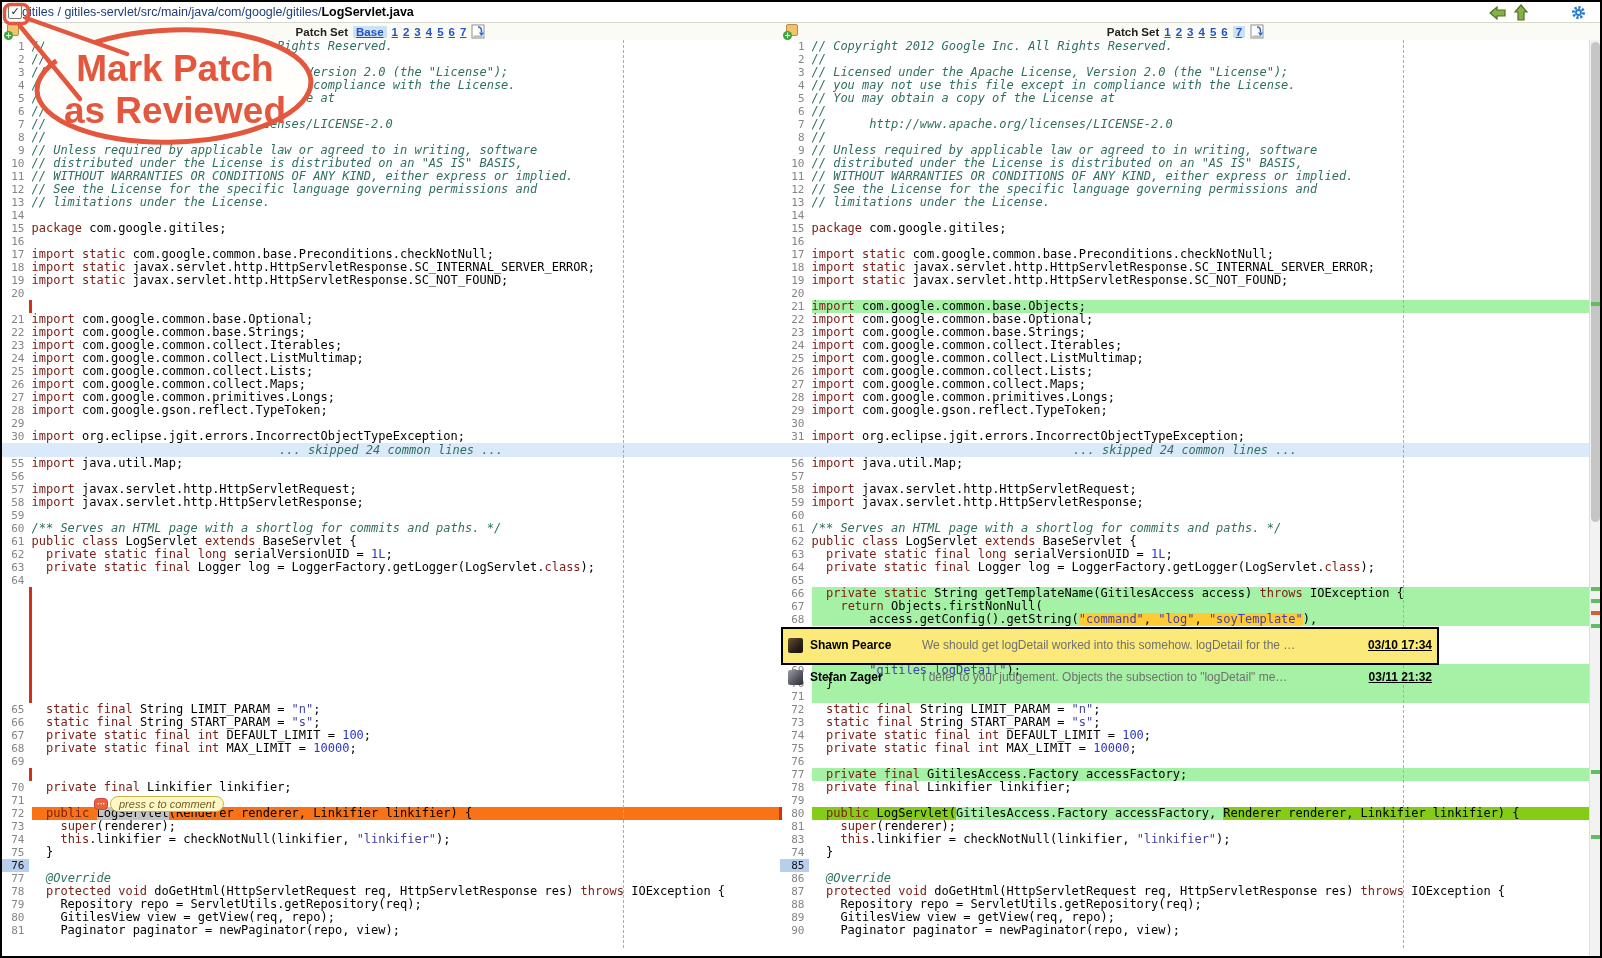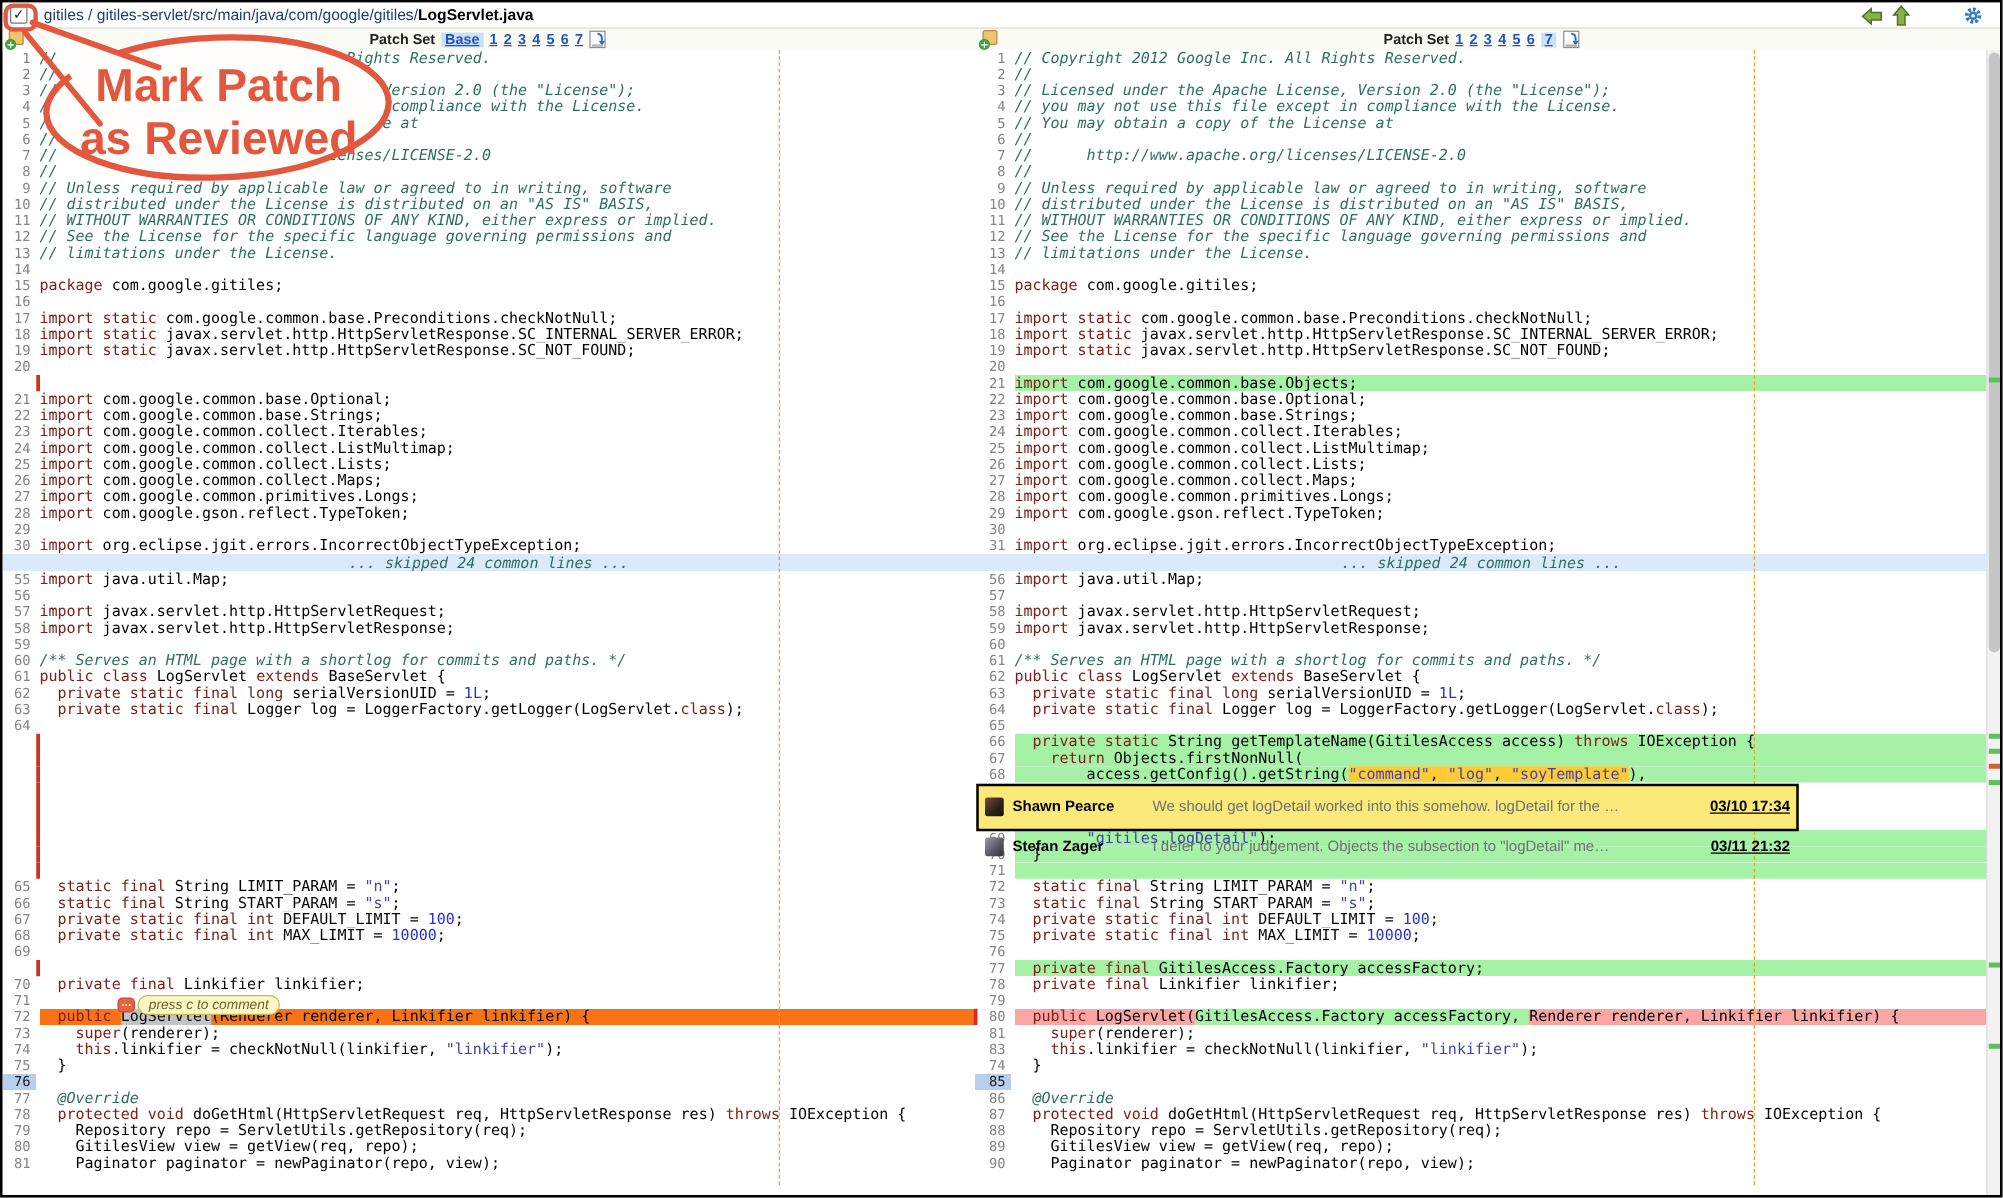--- a/index.html
+++ b/index.html
@@ -5,21 +5,21 @@
   * { margin:0; padding:0; box-sizing:border-box; }
   body { background:#888; font-family:"Liberation Sans", sans-serif; }
   .frame { position:relative; width:1602px; height:958px; background:#fff;
            border:2px solid #000; overflow:hidden; }
 
   
   .topbar { position:relative; height:21px; display:flex; align-items:center;
             padding-left:6px; background:#fff; border-bottom:1px solid #d8d8ce; }
   .cbx { width:14px; height:14px; border:1px solid #777; border-radius:2px; background:#fff;
          font:bold 11px/12px "DejaVu Sans", sans-serif; color:#222; text-align:center; cursor:pointer; }
-  .crumb { margin-left:13px; font-size:12.5px; color:#1d3e77; white-space:nowrap; }
+  .crumb { margin-left:0; font-size:12.5px; color:#1d3e77; white-space:nowrap; }
   .crumb .file { color:#000; font-weight:bold; }
   .topicons { position:absolute; right:14px; top:2px; display:flex; align-items:center; gap:7px; }
   .topicons .gap { width:28px; }
 
   
   .pheads { position:relative; display:flex; height:17px; background:#fbfbf6; }
   .phead { display:flex; justify-content:center; align-items:center; gap:5px;
            font-size:11.5px; font-weight:bold; color:#222; }
   .phead.lft { width:778px; } .phead.rgt { width:812px; }
   .pslinks { display:flex; gap:5px; }
@@ -35,21 +35,21 @@
   table.diff { border-collapse:collapse; table-layout:fixed; width:1588px; }
   td { height:13px; padding:0; vertical-align:top; overflow:hidden; }
   td.num { font:11px/13px "DejaVu Sans Mono", monospace; color:#858585; text-align:right;
            padding-right:4px; background:#fff; cursor:pointer; }
   td.num.sel { background:#b7ceec; color:#15151a; }
   td.code { font:12px/13px "DejaVu Sans Mono", monospace; white-space:pre;
             border-left:3px solid transparent; cursor:pointer; }
   td.code.fill { border-left-color:#d2301c; }
   td.num.rtick { border-left:3px solid #d2301c; }
   td.code.bg-g { background:#a5f1a5; }
-  td.code.bg-gl { background:#fca5a5; }
+  td.code.bg-gl { background:#84cc16; }
   td.code.bg-pk { background:#f97316; }
   .sy-k { color:#7b2118; }
   .sy-c { color:#2f6f5f; font-style:italic; }
   .sy-s { color:#4343a6; }
   .sy-n { color:#2b35c8; }
   .sy-g { background:#c4c4c4; }
   .sy-i { background:#a5f1a5; }
   .sy-rs { background:#ffcb35; color:#4343a6; }
   .sy-rp { background:#ffcb35; }
   tr.skiprow td { background:#dbeafb; height:14px; }

